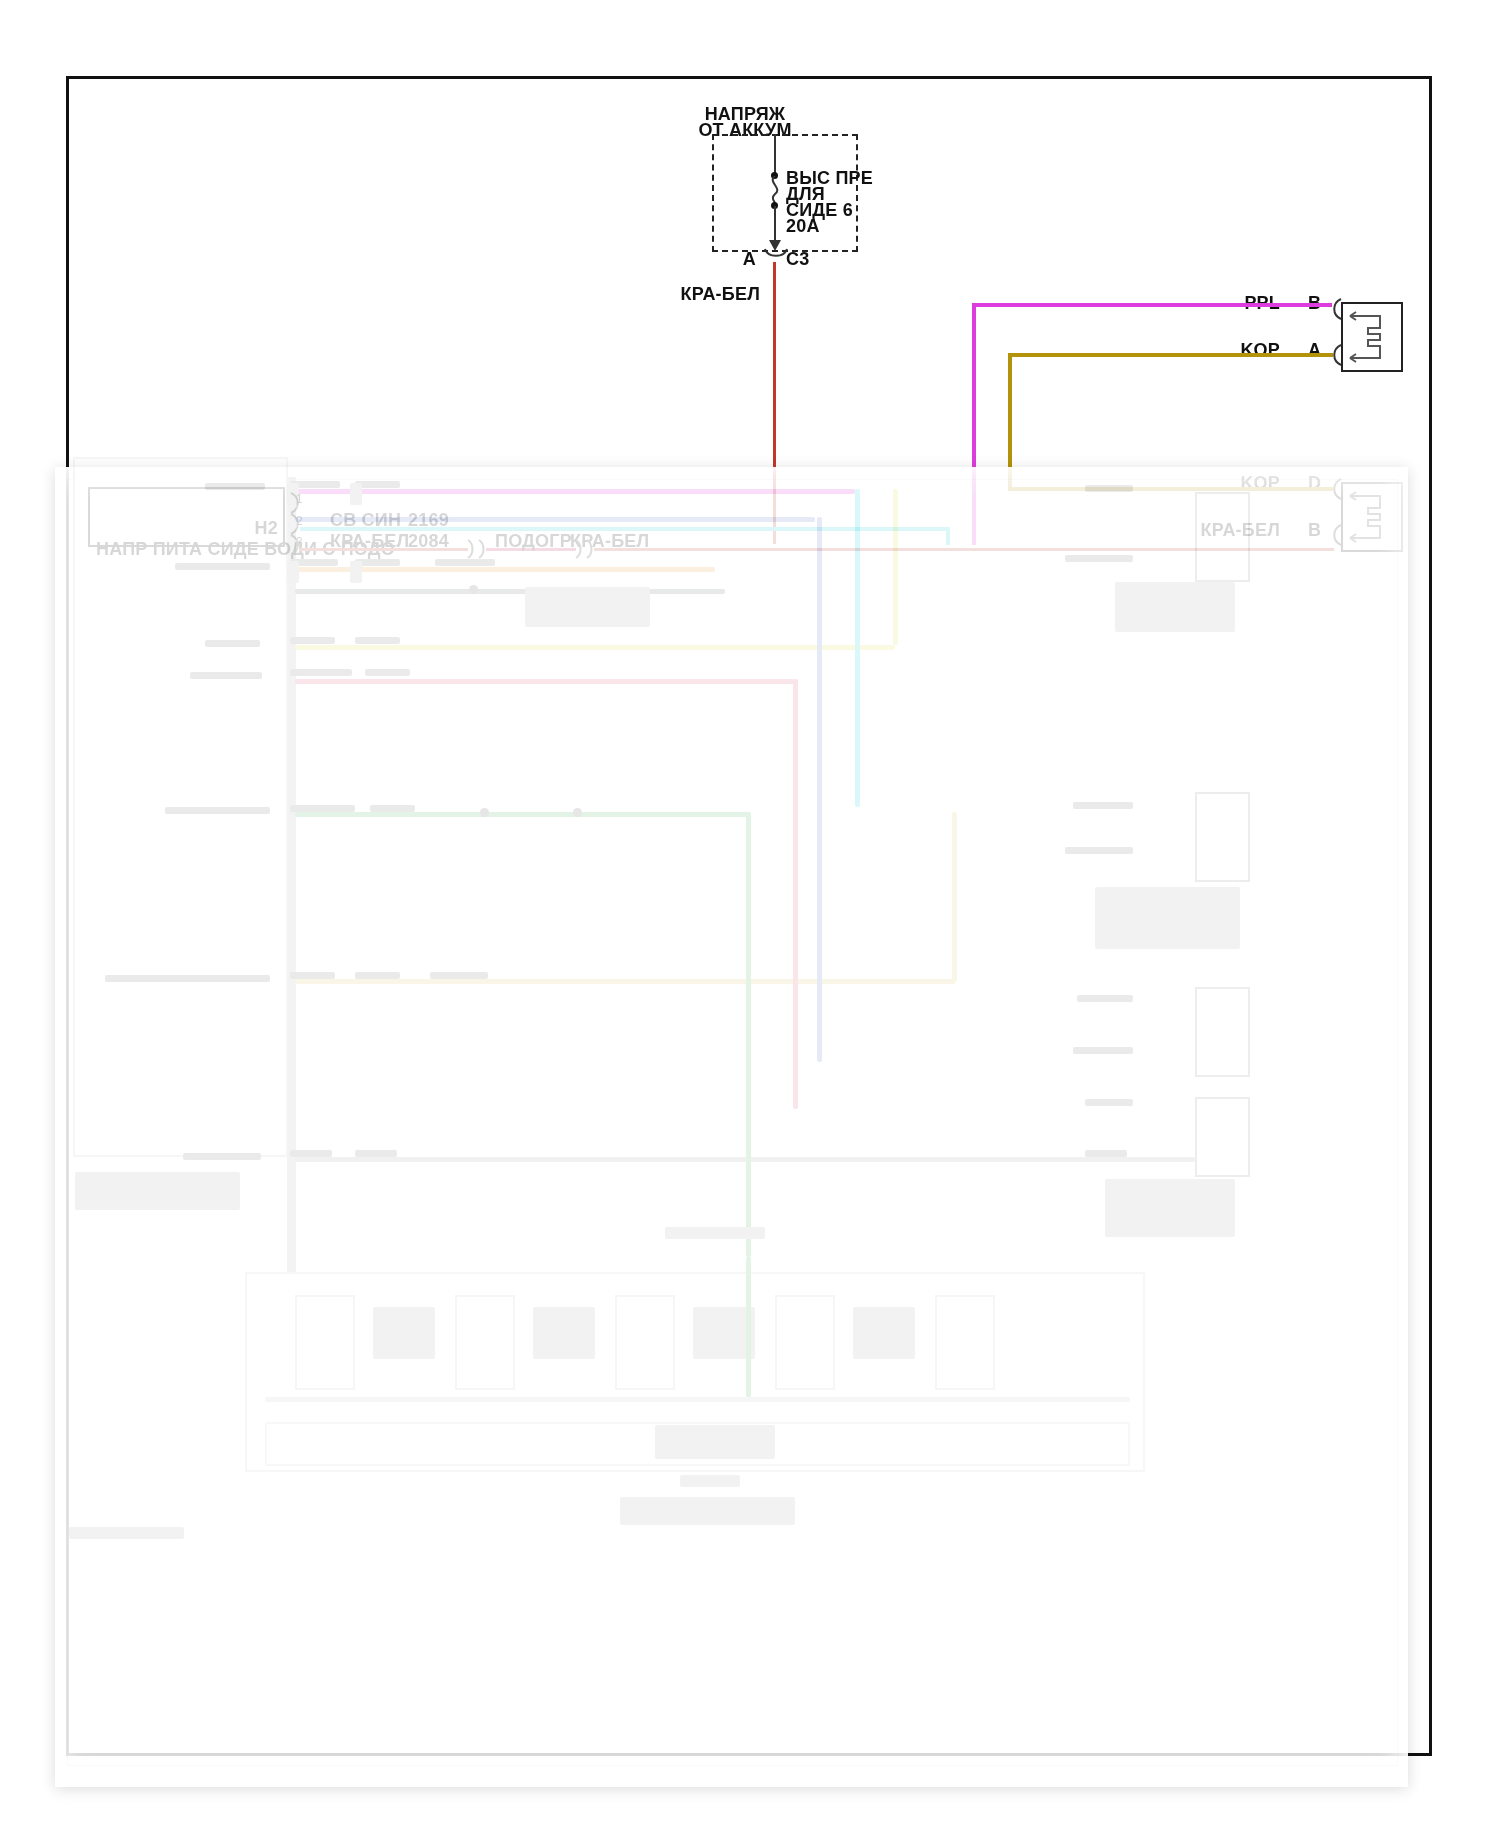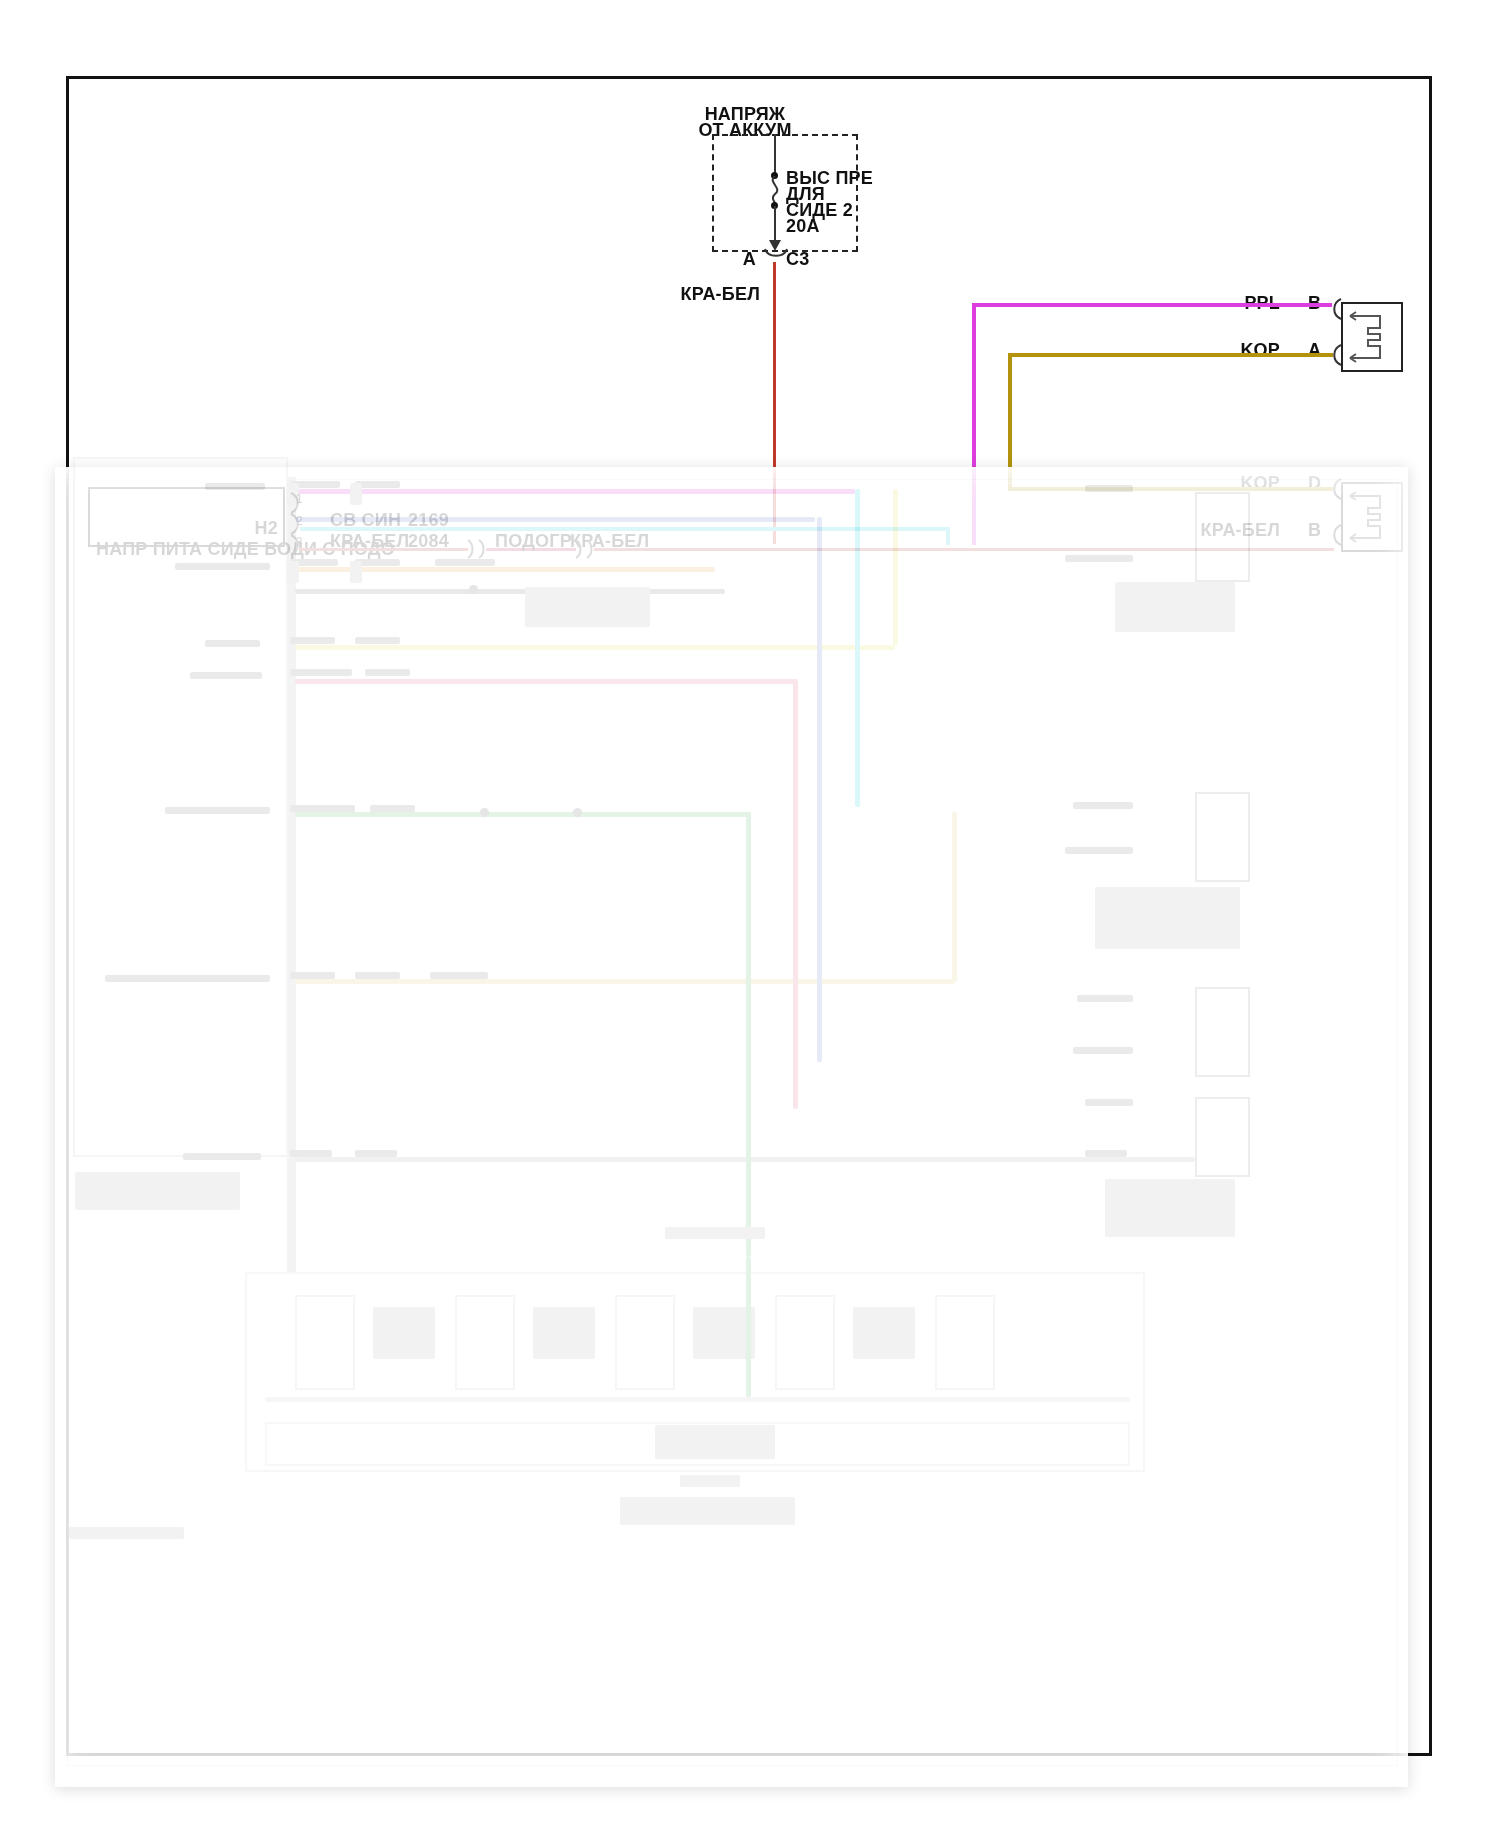--- a/index.html
+++ b/index.html
@@ -54,21 +54,21 @@
   <div class="wire" style="left:774px;top:134px;width:2px;height:40px;background:#333;"></div>
   <div class="dot" style="left:771px;top:172px;"></div>
 
   <svg class="squig" style="left:764px;top:176px;" width="24" height="32" viewBox="0 0 24 32">
     <path d="M11 0 C 3 6, 19 12, 11 18 C 5 24, 14 26, 11 32" fill="none" stroke="#333" stroke-width="2"></path>
   </svg>
   <div class="dot" style="left:771px;top:202px;"></div>
 
   <div class="lbl" style="left:786px;top:170px;font-weight:bold;">ВЫС ПРЕ</div>
   <div class="lbl" style="left:786px;top:186px;font-weight:bold;">ДЛЯ</div>
-  <div class="lbl" style="left:786px;top:202px;font-weight:bold;">СИДЕ 2</div>
+  <div class="lbl" style="left:786px;top:202px;font-weight:bold;">СИДЕ 6</div>
   <div class="lbl" style="left:786px;top:218px;font-weight:bold;">20A</div>
 
   <div class="wire" style="left:774px;top:206px;width:2px;height:40px;background:#333;"></div>
   <svg style="position:absolute;left:767px;top:238px;" width="18" height="14" viewBox="0 0 18 14">
     <path d="M8 13 L2 2 L14 2 Z" fill="#333"></path>
   </svg>
   <svg style="position:absolute;left:764px;top:248px;" width="24" height="12" viewBox="0 0 24 12">
     <path d="M1 1 C 4 10, 20 10, 23 1" fill="none" stroke="#333" stroke-width="2"></path>
   </svg>
 

